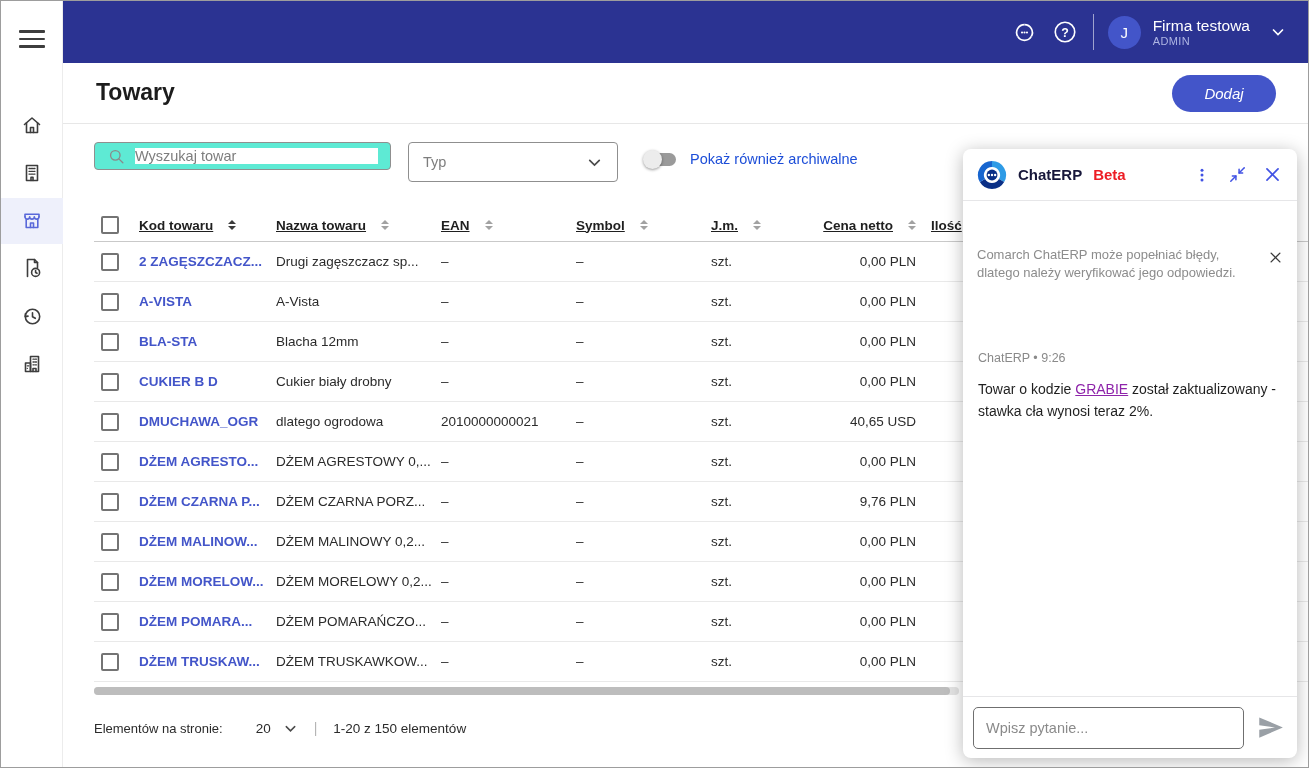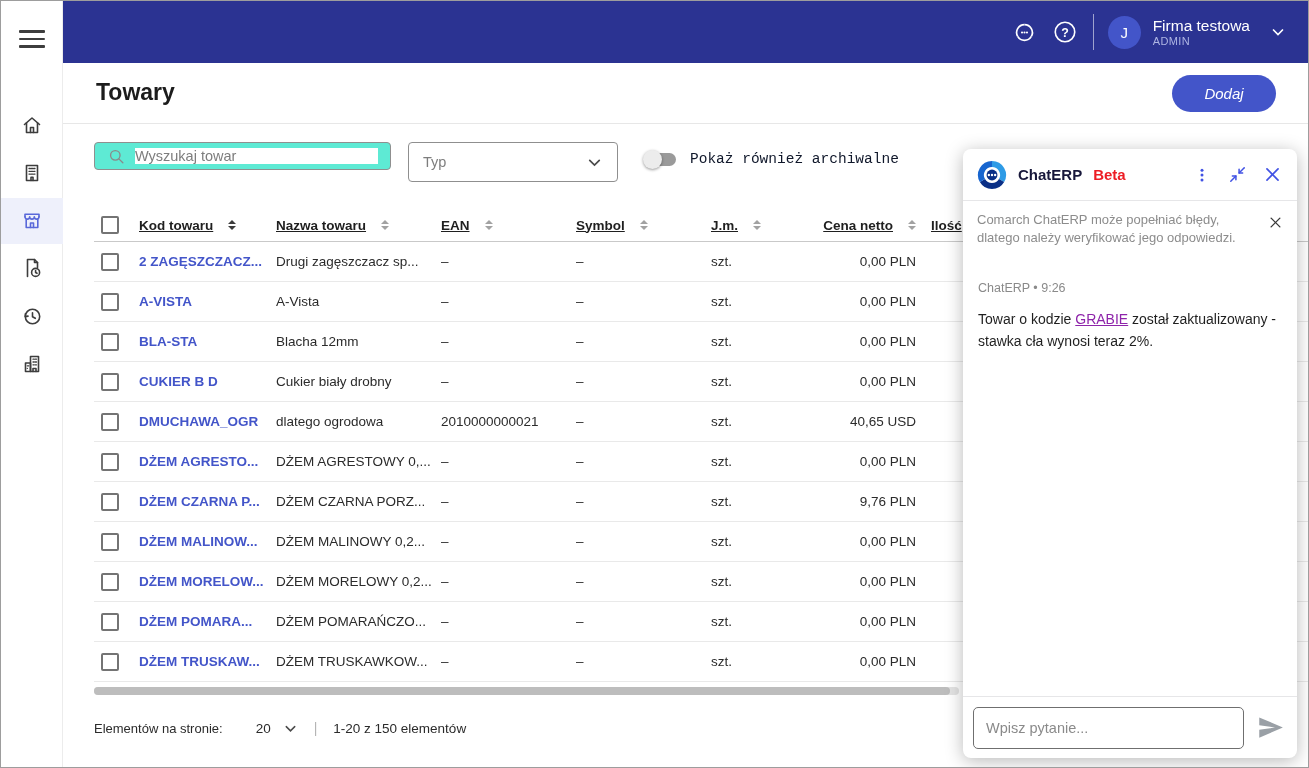--- a/index.html
+++ b/index.html
@@ -42,21 +42,21 @@
   .title-divider{position:absolute;left:0;right:0;top:60px;height:1px;background:#e7e7e7;}
 
   .search-box{position:absolute;left:31px;top:79px;width:297px;height:28px;border:1px solid #8f8f8f;border-radius:4px;display:flex;align-items:center;padding:0 12px;gap:9px;background:#5eead4;}
   .search-box input{border:none;outline:none;flex:1;font-size:14.5px;font-family:inherit;color:#333;}
   .search-box input::placeholder{color:#7d7d7d;}
   .select-box{position:absolute;left:345px;top:79px;width:210px;height:40px;border:1px solid #8f8f8f;border-radius:4px;display:flex;align-items:center;justify-content:space-between;padding:0 14px;cursor:pointer;background:#fff;}
   .select-box .sel-label{font-size:14.5px;color:#7d7d7d;}
   .toggle-wrap{position:absolute;left:583px;top:88px;display:flex;align-items:center;gap:14px;cursor:pointer;}
   .toggle{position:relative;width:30px;height:13px;border-radius:7px;background:#9a9a9a;}
   .toggle .knob{position:absolute;left:-3px;top:-3px;width:19px;height:19px;border-radius:50%;background:#ececec;box-shadow:0 1px 3px rgba(0,0,0,.4);}
-  .toggle-label{font-size:14.5px;color:#0f172a;font-family:Liberation Mono, monospace;}
+  .toggle-label{font-size:14.5px;color:#1d4ed8;}
 
   
   .table{position:absolute;left:31px;top:146px;width:1216px;}
   .t-row{display:grid;grid-template-columns:45px 137px 165px 135px 135px 95px 110px 1fr;align-items:center;height:40px;border-bottom:1px solid #e9e9e9;font-size:13.5px;color:#2b2b2b;}
   .t-head{height:33px;border-bottom:1px solid #c9c9c9;font-weight:bold;color:#1f1f1f;}
   .cell{overflow:hidden;white-space:nowrap;}
   .hcell{display:flex;align-items:center;gap:15px;cursor:pointer;text-decoration:underline;}
   .hcell.right,.cell.right{justify-content:flex-end;text-align:right;}
   .col-ilosc{padding-left:15px;}
   .checkbox{width:18px;height:18px;border:2px solid #747474;border-radius:2px;margin-left:7px;background:#fff;cursor:pointer;}
@@ -70,21 +70,21 @@
 
   .hscroll{position:absolute;left:31px;top:624px;width:865px;height:8px;border-radius:4px;background:#e3e3e3;}
   .hscroll .thumb{width:99%;height:100%;border-radius:4px;background:#bdbdbd;cursor:pointer;}
 
   .pager{position:absolute;left:31px;top:650px;height:30px;display:flex;align-items:center;gap:10px;font-size:13px;color:#2b2b2b;}
   .pager .pp-select{display:flex;align-items:center;gap:12px;margin-left:23px;cursor:pointer;font-size:13.5px;}
   .pager .bar{color:#b5b5b5;margin:0 6px;font-size:14px;}
   .pager .range{font-size:13.5px;}
 
   
-  .chat{position:absolute;left:962px;top:148px;width:334px;height:609px;background:#fff;border-radius:8px;box-shadow:0 3px 18px rgba(0,0,0,.28);z-index:30;display:flex;flex-direction:column;}
+  .chat{position:absolute;left:962px;top:148px;width:334px;height:609px;background:#fff;border-radius:8px;box-shadow:0 3px 18px rgba(0,0,0,.28);z-index:30;display:flex;flex-direction:column;gap:35px;}
   .chat-header{height:52px;flex:0 0 52px;display:flex;align-items:center;padding:0 12px;gap:9px;border-bottom:1px solid var(--line);}
   .chat-logo{width:34px;height:34px;}
   .chat-title{font-size:15px;font-weight:bold;color:#17173a;}
   .chat-badge{font-size:15px;font-weight:bold;color:var(--red);margin-left:2px;}
   .chat-header .spacer{flex:1;}
   .c-icon{width:26px;height:26px;display:flex;align-items:center;justify-content:center;color:var(--chatblue);cursor:pointer;}
   .disclaimer{display:flex;padding:10px 12px 12px 14px;gap:8px;}
   .disclaimer p{flex:1;font-size:13px;line-height:1.4;color:#8c8c8c;}
   .disclaimer .c-icon{color:#3a3a3a;width:20px;height:20px;margin-top:1px;}
   .msgs{flex:1;overflow:hidden;padding:0 6px;}

